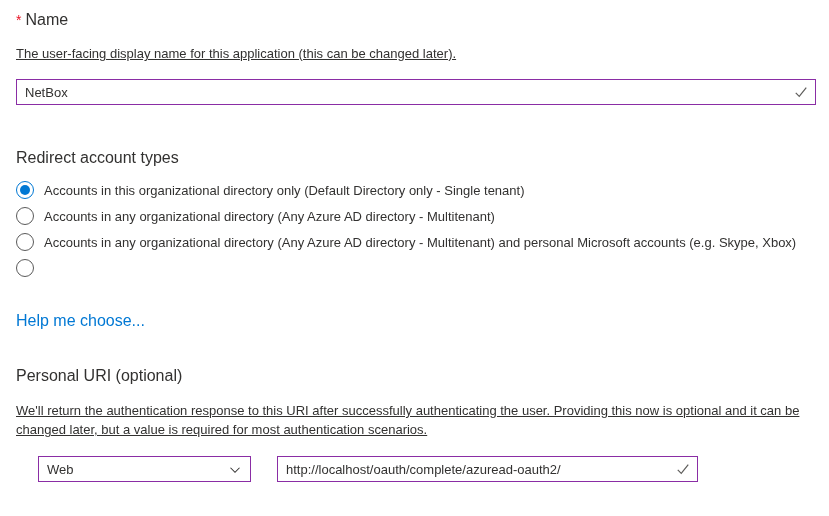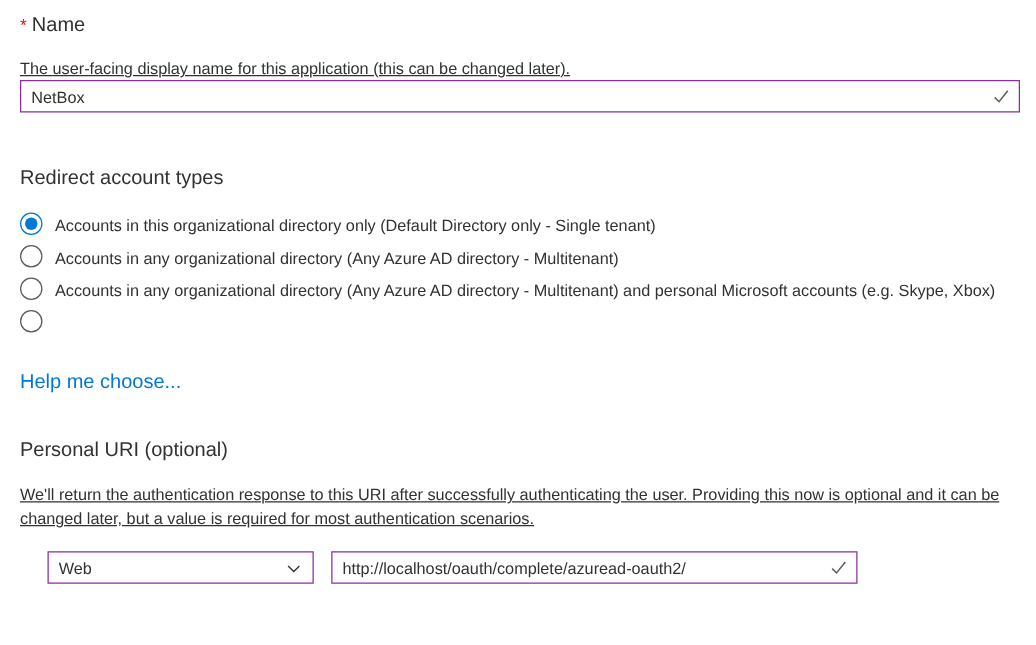--- a/index.html
+++ b/index.html
@@ -33,32 +33,32 @@
   .name-desc{ margin-top:14px; }
   .text-input{
     display:block; width:800px; height:26px;
     border:1.5px solid var(--dirty-border);
     background:#fff;
     font-family:"Liberation Sans", sans-serif;
     font-size:13px; color:var(--text);
     padding:0 26px 0 8px;
     outline:none;
   }
-  .input-wrap{ position:relative; width:800px; }
+  .input-wrap{ position:relative; margin-top:16px; width:800px; }
   .input-wrap .check-icon{
     position:absolute; right:8px; top:6px; width:14px; height:14px;
     pointer-events:none;
   }
 
   
   .accounts-section{ margin-top:43px; }
   .question{ margin-top:20px; }
   .radio-group{ margin-top:9px; }
   .radio-row{
-    display:flex; align-items:flex-end;
+    display:flex; align-items:center;
     height:26px; cursor:pointer;
   }
   .radio-circle{
     width:18px; height:18px; border-radius:50%;
     border:1px solid #5a5a5a; background:#fff;
     flex:0 0 18px;
     display:flex; align-items:center; justify-content:center;
   }
   .radio-row.checked .radio-circle{
     border-color:var(--accent);
@@ -82,21 +82,21 @@
     border:1.5px solid var(--dirty-border); background:#fff;
     display:flex; align-items:center;
     font-size:13px; color:var(--text);
     padding:0 28px 0 8px;
     cursor:pointer;
   }
   .select-box .chevron-icon{
     position:absolute; right:9px; top:7px; width:12px; height:12px;
     pointer-events:none;
   }
-  .uri-input-wrap{ position:relative; margin-left:14px; width:421px; }
+  .uri-input-wrap{ position:relative; margin-left:26px; width:421px; }
   .uri-input-wrap .text-input{ width:421px; }
   .uri-input-wrap .check-icon{
     position:absolute; right:8px; top:6px; width:14px; height:14px;
     pointer-events:none;
   }
 </style>
 </head>
 <body>
 
 <div class="page">

